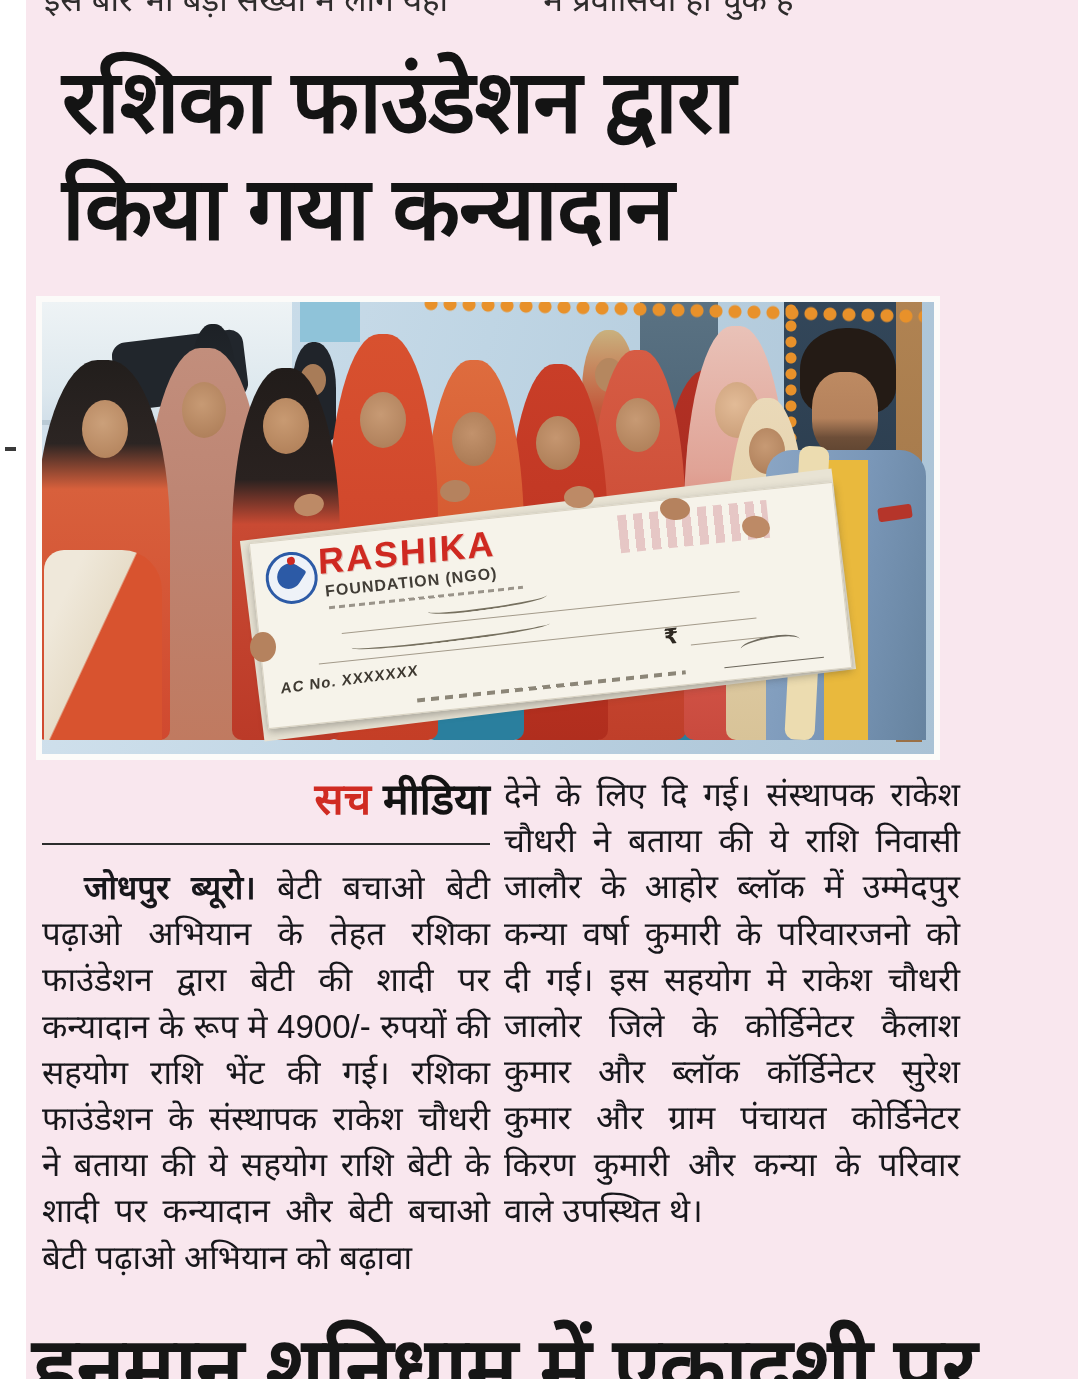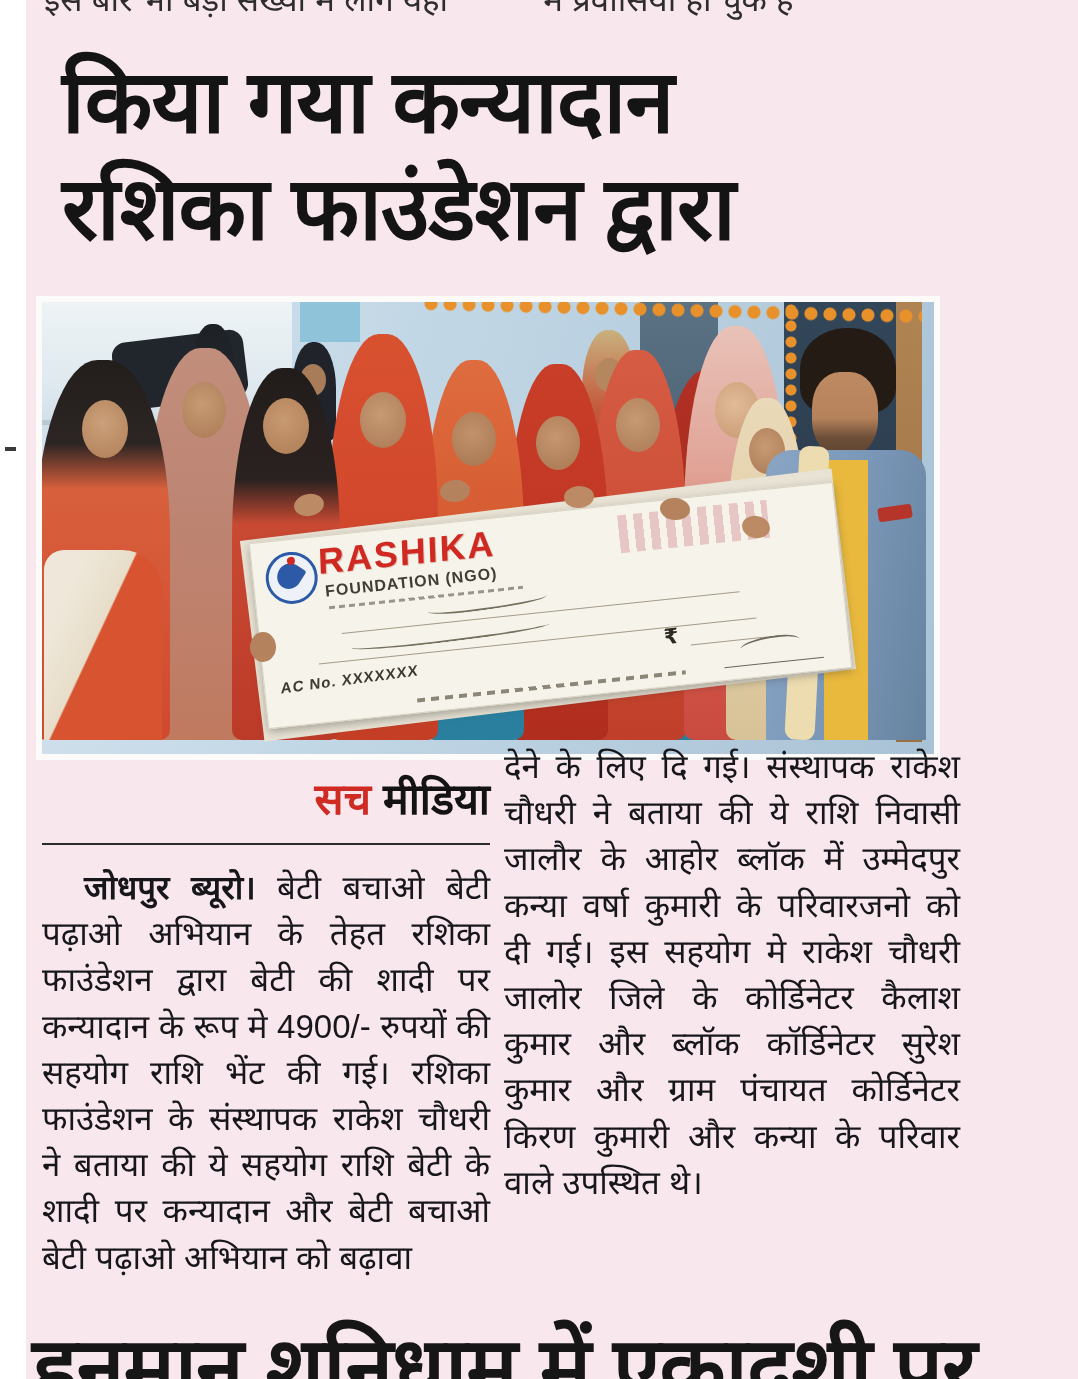--- a/index.html
+++ b/index.html
@@ -41,21 +41,21 @@
   .chq-acct{left:16px;top:136px;font-size:15px;font-weight:700;color:#3e3931;letter-spacing:1px;
             transform:skewX(-8deg) rotate(-1.5deg);}
   .chq-rupee{left:402px;top:124px;font-size:21px;font-weight:700;color:#2e2922;}
   .chq-bottom{left:150px;bottom:10px;width:270px;height:4px;
               background:repeating-linear-gradient(90deg,#8c8678 0 8px,transparent 8px 14px);}
   .chq-sign{right:26px;bottom:12px;width:100px;height:22px;border-bottom:1.4px solid #6a655a;}
   .chq-sign-squiggle{left:18px;top:-4px;width:60px;height:14px;border-top:2.2px solid #6f6a5e;border-radius:50%;transform:rotate(-4deg);}
 
   
   .col-left{position:absolute;left:42px;top:768px;width:448px;z-index:4;}
-  .col-right{position:absolute;left:504px;top:744px;width:456px;z-index:4;}
+  .col-right{position:absolute;left:504px;top:772px;width:456px;z-index:4;}
   .source-line{text-align:right;font-size:43px;font-weight:800;color:#131313;}
   .source-line .red{color:#d02b22;}
   .rule{margin-top:16px;border:none;border-top:2.5px solid #2c2c2c;width:100%;}
   .body-text{margin:20px 0 0 0;font-size:33px;line-height:1.40;text-align:justify;color:#17171b;}
   .col-left .body-text{text-indent:42px;}
   .col-right .body-text{margin-top:0;}
   .lead{font-weight:800;}
 
   
   .bottom-headline{position:absolute;left:32px;top:1306px;width:1020px;white-space:nowrap;z-index:4;
@@ -67,22 +67,22 @@
 <div class="page">
   <div class="left-strip"></div>
   <div class="left-tick"></div>
 
   <div class="top-strip">
     <span>इस बार भी बड़ी संख्या में लोग यहां</span>
     <span>में प्रवासियों हो चुके हैं</span>
   </div>
 
   <div class="headline">
+    <div>रशिका फाउंडेशन द्वारा</div>
     <div>किया गया कन्यादान</div>
-    <div>रशिका फाउंडेशन द्वारा</div>
   </div>
 
   <div class="photo">
 
     <div style="left:0;top:0;width:250px;height:128px;background:linear-gradient(180deg,#eef3f5 0%,#dde8ee 70%,#cfdde8 100%);"></div>
     <div style="left:0;top:118px;width:250px;height:5px;background:#b9c9d4;"></div>
     <div style="left:72px;top:34px;width:132px;height:68px;background:#21262c;border-radius:14px;transform:rotate(-7deg);"></div>
     <div style="left:258px;top:0;width:60px;height:40px;background:#8fc3d9;"></div>
     <div style="left:598px;top:0;width:78px;height:195px;background:linear-gradient(180deg,#5a7283,#486072);"></div>
     <div style="left:742px;top:0;width:116px;height:235px;background:linear-gradient(180deg,#33475a,#2a3b4c);"></div>

